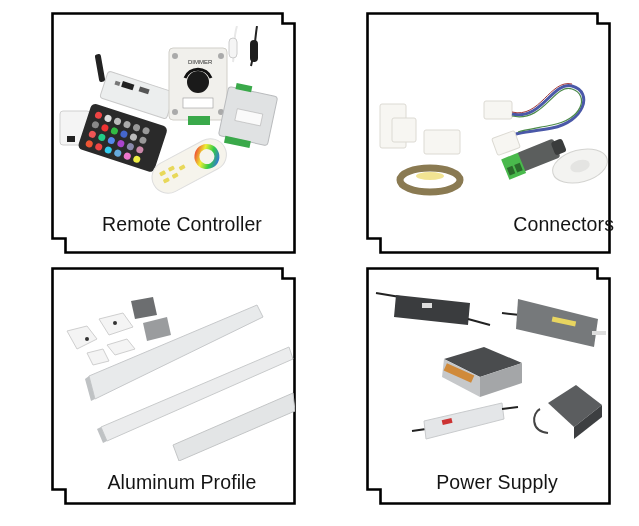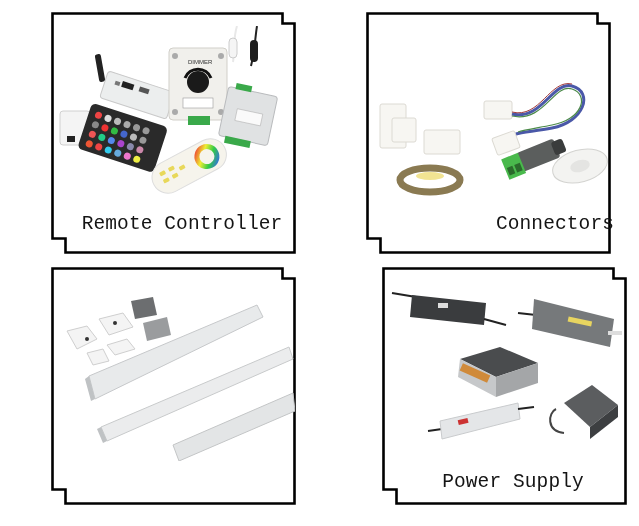--- a/index.html
+++ b/index.html
@@ -2,25 +2,25 @@
 <html><head>
 <meta charset="utf-8">
 <style>
   html, body { margin: 0; padding: 0; background: #ffffff; }
   body { width: 639px; height: 526px; position: relative; overflow: hidden;
          font-family: "Liberation Sans", sans-serif; }
   .card { position: absolute; width: 258px; height: 255px; cursor: pointer; }
   .card svg.frame { position: absolute; left: 0; top: 0; overflow: visible; }
   .card .art { position: absolute; left: 6px; top: 14px; width: 238px; height: 180px; }
   .card .label { position: absolute; left: 14px; right: 10px; text-align: center;
-                 font-size: 19.5px; color: #141414; letter-spacing: 0.1px; font-family: Liberation Mono, monospace; }
+                 font-size: 19.5px; color: #141414; letter-spacing: 0.1px; }
   #card-remote    { left: 51px;  top: 12px; }
   #card-connect   { left: 366px; top: 12px; }
   #card-aluminum  { left: 51px;  top: 267px; }
-  #card-power     { left: 382px; top: 267px; }
+  #card-power     { left: 366px; top: 267px; }
 </style>
 </head>
 <body>
 
 <div class="card" id="card-remote">
   <svg class="frame" width="258" height="255">
     <path d="M1.5 1.5 H231.5 V11.5 H243.5 V240.5 H14.5 V226.5 H1.5 Z" fill="#fff" stroke="#000" stroke-width="2.6"></path>
   </svg>
   <svg class="art" viewBox="0 0 238 180">
 
@@ -162,20 +162,21 @@
 
     <path d="M74 20 L96 16 L100 34 L78 38 Z" fill="#6c6e70"></path>
     <path d="M86 42 L110 36 L114 54 L90 60 Z" fill="#9a9c9e"></path>
 
     <path d="M32 95 L200 24 L206 36 L38 118 Z" fill="#e8eaeb" stroke="#c6c8ca"></path>
     <path d="M32 95 L38 118 L34 120 L28 98 Z" fill="#bfc2c4"></path>
     <path d="M44 146 L232 66 L236 78 L50 160 Z" fill="#ebeced" stroke="#c8cacb"></path>
     <path d="M44 146 L50 160 L46 162 L40 148 Z" fill="#bfc2c4"></path>
     <path d="M116 164 L236 112 L238 130 L122 180 Z" fill="#e3e5e6" stroke="#c3c5c6"></path>
   </svg>
+  <div class="label" style="top:204px;">Aluminum Profile</div>
 </div>
 
 <div class="card" id="card-power">
   <svg class="frame" width="258" height="255">
     <path d="M1.5 1.5 H231.5 V11.5 H243.5 V236.5 H14.5 V222.5 H1.5 Z" fill="#fff" stroke="#000" stroke-width="2.6"></path>
   </svg>
   <svg class="art" viewBox="0 0 238 180">
 
     <line x1="4" y1="12" x2="28" y2="16" stroke="#222" stroke-width="2"></line>
     <path d="M24 14 L98 22 L96 44 L22 36 Z" fill="#3a3c3e"></path>

